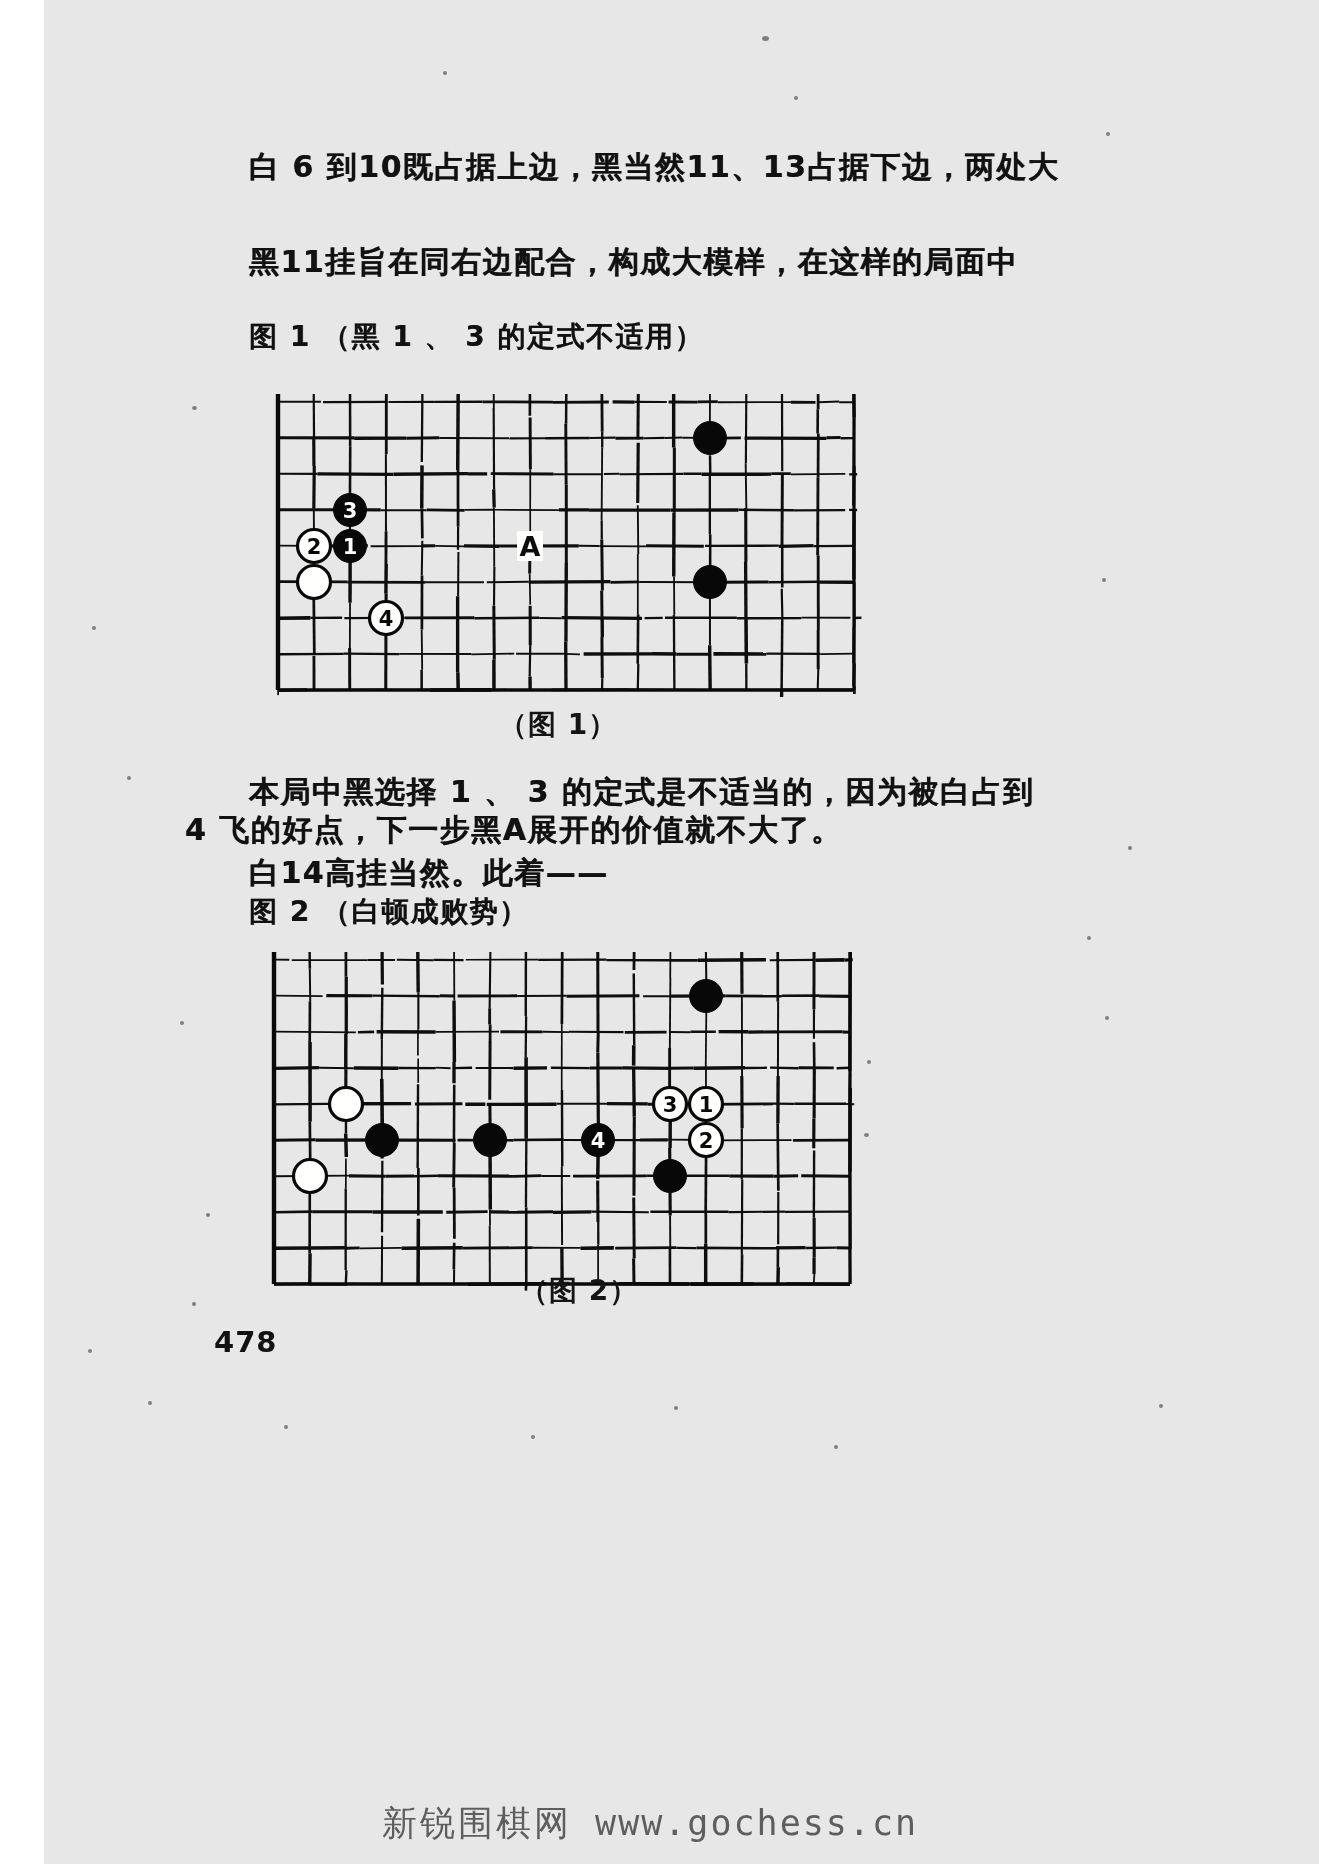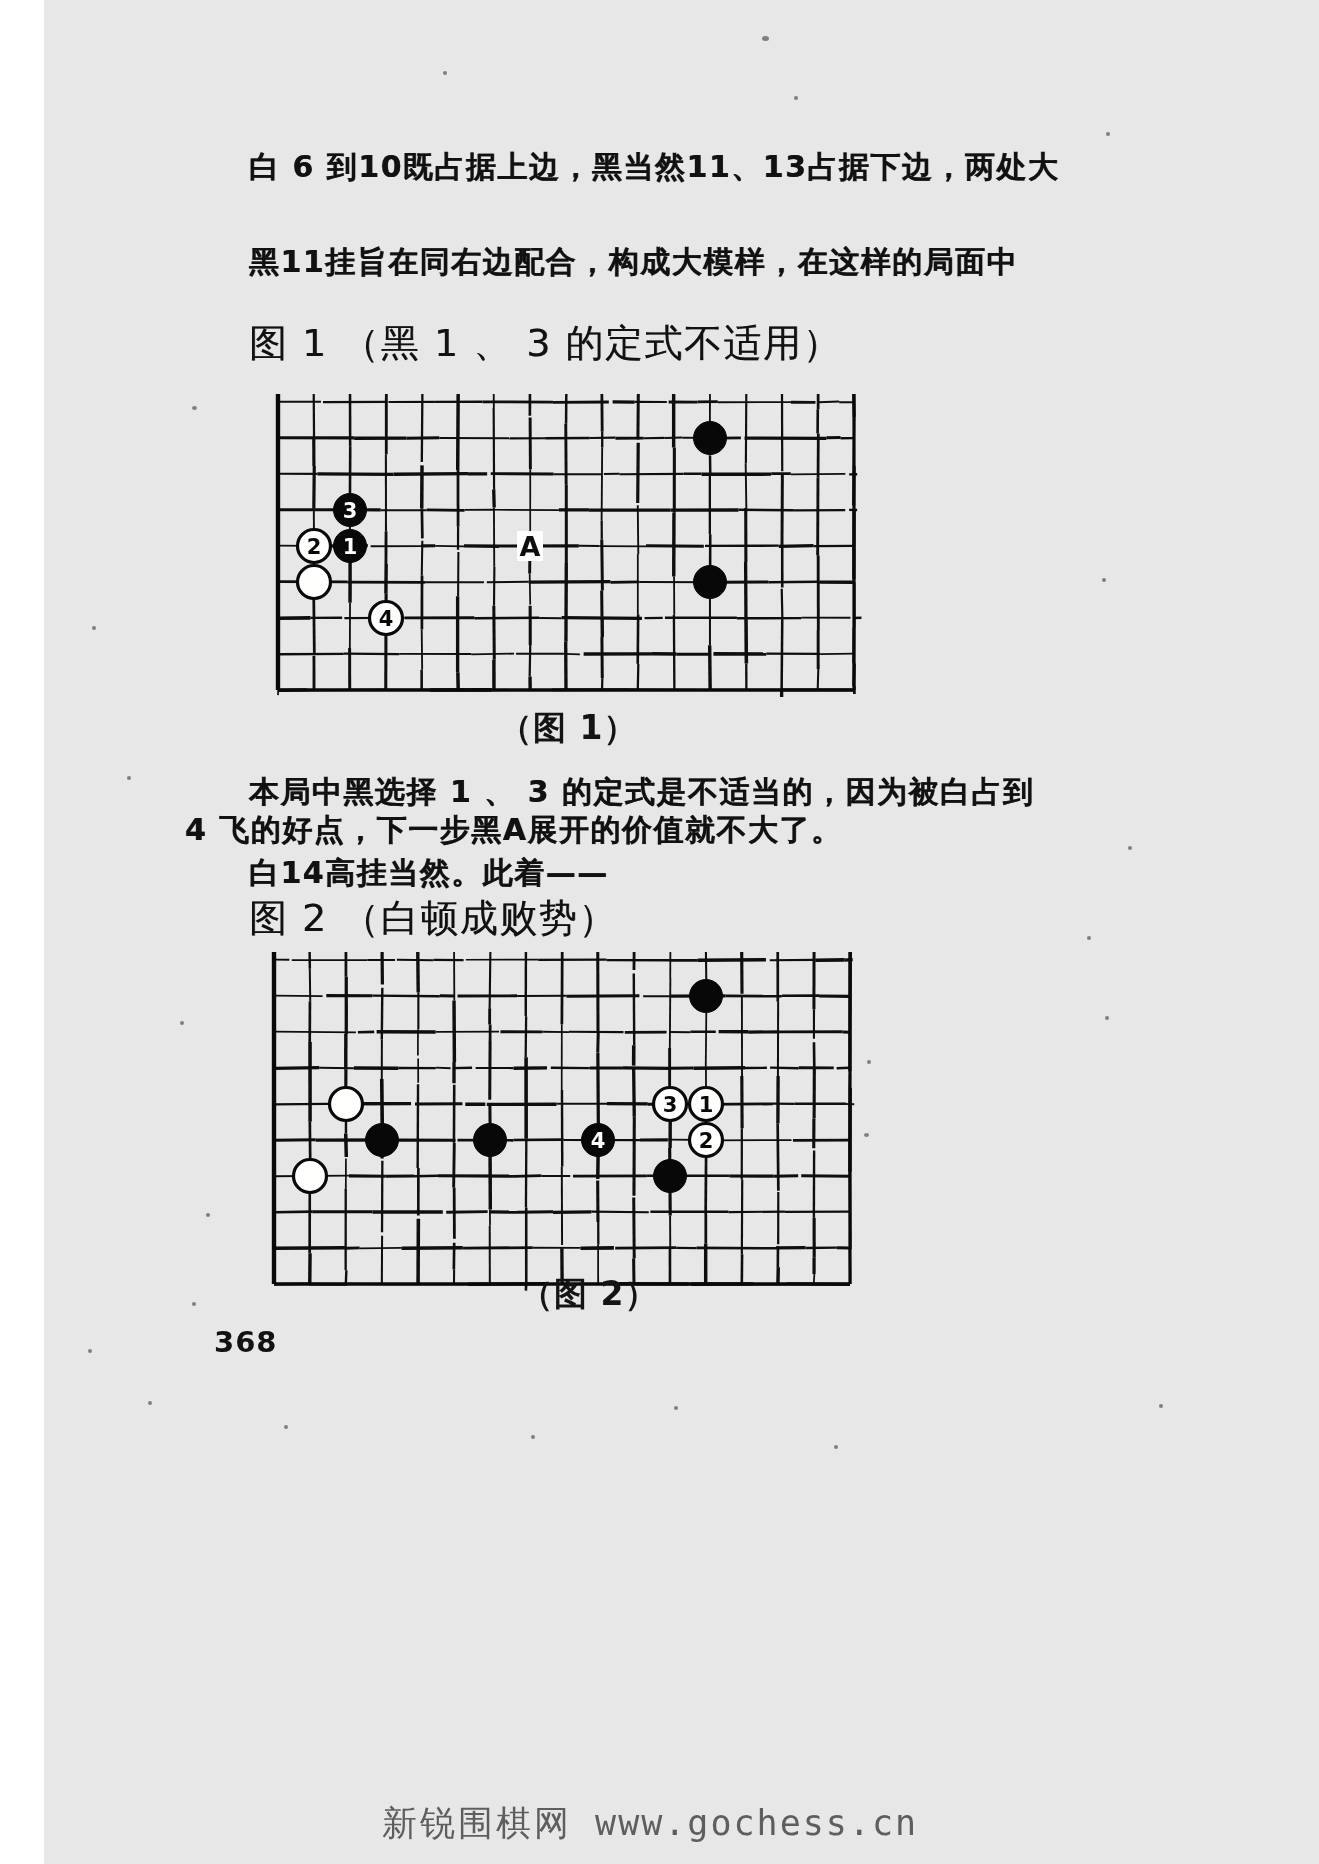--- a/index.html
+++ b/index.html
@@ -35,32 +35,32 @@
     font-size: 30px;
     line-height: 52px;
     letter-spacing: 1.5px;
     color: #131313;
     white-space: nowrap;
     text-shadow: 0.4px 0 0 rgba(0,0,0,.55), -0.4px 0 0 rgba(0,0,0,.3);
   }
 
   .fig-label {
     position: absolute;
-    font-weight: 400;
-    font-size: 38px;
+    font-weight: 700;
+    font-size: 28px;
     letter-spacing: 1.5px;
     white-space: nowrap;
     color: #131313;
     text-shadow: 0.4px 0 0 rgba(0,0,0,.5);
   }
 
   .fig-caption {
     position: absolute;
     font-weight: 700;
-    font-size: 33px;
+    font-size: 28px;
     letter-spacing: 1px;
     color: #161616;
     white-space: nowrap;
   }
 
   .page-num {
     position: absolute;
     font-weight: 700;
     font-size: 29px;
     letter-spacing: 1px;
@@ -788,20 +788,20 @@
           <text x="440" y="195.5" text-anchor="middle" class="stone-num" fill="#0a0a0a">2</text>
         </g>
         <g>
           <circle cx="404" cy="224" r="16.5" fill="#0a0a0a" stroke="#0a0a0a" stroke-width="1"></circle>
         </g>
       </svg>
     </div>
 
   <div class="fig-caption" style="left:476px;top:1272px;">（图 2）</div>
 
-  <div class="page-num" style="left:170px;top:1325px;">368</div>
+  <div class="page-num" style="left:170px;top:1325px;">478</div>
 
   <div class="footer" style="left:338px;top:1800px;">
     <span class="cn">新锐围棋网</span>
     <span>www.gochess.cn</span>
   </div>
 
 </div>
 
 </body></html>

